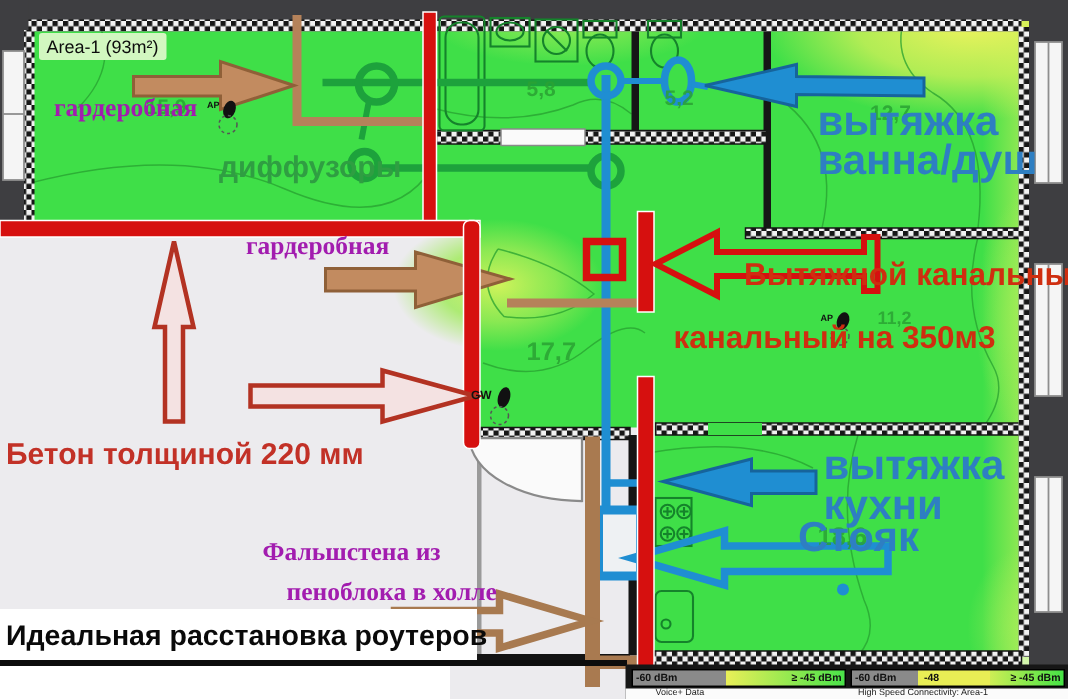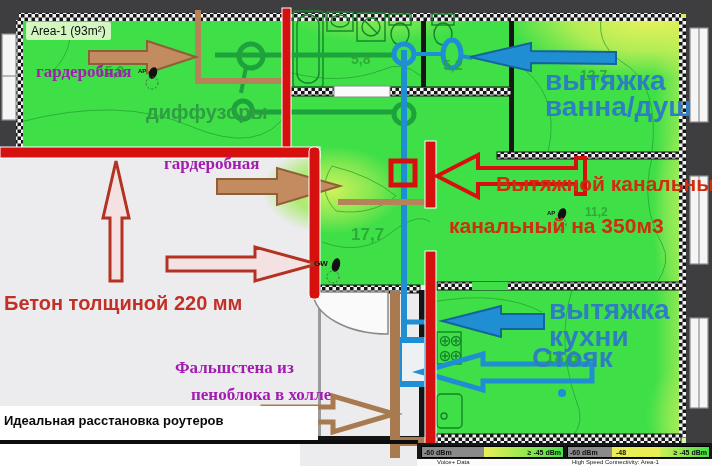--- a/index.html
+++ b/index.html
@@ -245,21 +245,21 @@
 
 <div class="t" style="left:4px;top:291px;color:#c23127;font-size:20px;">Бетон толщиной 220 мм</div>
 
 <div class="t blue" style="left:549px;top:292px;">вытяжка</div>
 <div class="t blue" style="left:549px;top:319px;">кухни</div>
 <div class="t blue" style="left:532px;top:340px;">Стояк</div>
 
 <div class="t brown" style="left:175px;top:357px;">Фальшстена из</div>
 <div class="t brown" style="left:191px;top:384px;">пеноблока в холле</div>
 
-<div class="t" style="left:4px;top:413px;color:#0a0a0a;font-size:13px;">Идеальная расстановка роутеров</div>
+<div class="t" style="left:4px;top:413px;color:#0a0a0a;font-size:19px;">Идеальная расстановка роутеров</div>
 
 <div class="tiny" style="left:138px;top:68px;">AP</div>
 <div class="tiny" style="left:547px;top:210px;">AP</div>
 <div class="tiny" style="left:314px;top:261px;font-size:8px;">GW</div>
 
 <div class="leg-black"></div>
 
 <div class="leg-bar" style="left:421px;width:143px;">
   <div class="seg" style="width:62px;background:#8a8a8a;padding-left:2px;">-60 dBm</div>
   <div class="seg" style="flex:1;background:linear-gradient(90deg,#e9ef58,#49e249);justify-content:flex-end;padding-right:2px;">≥ -45 dBm</div>

